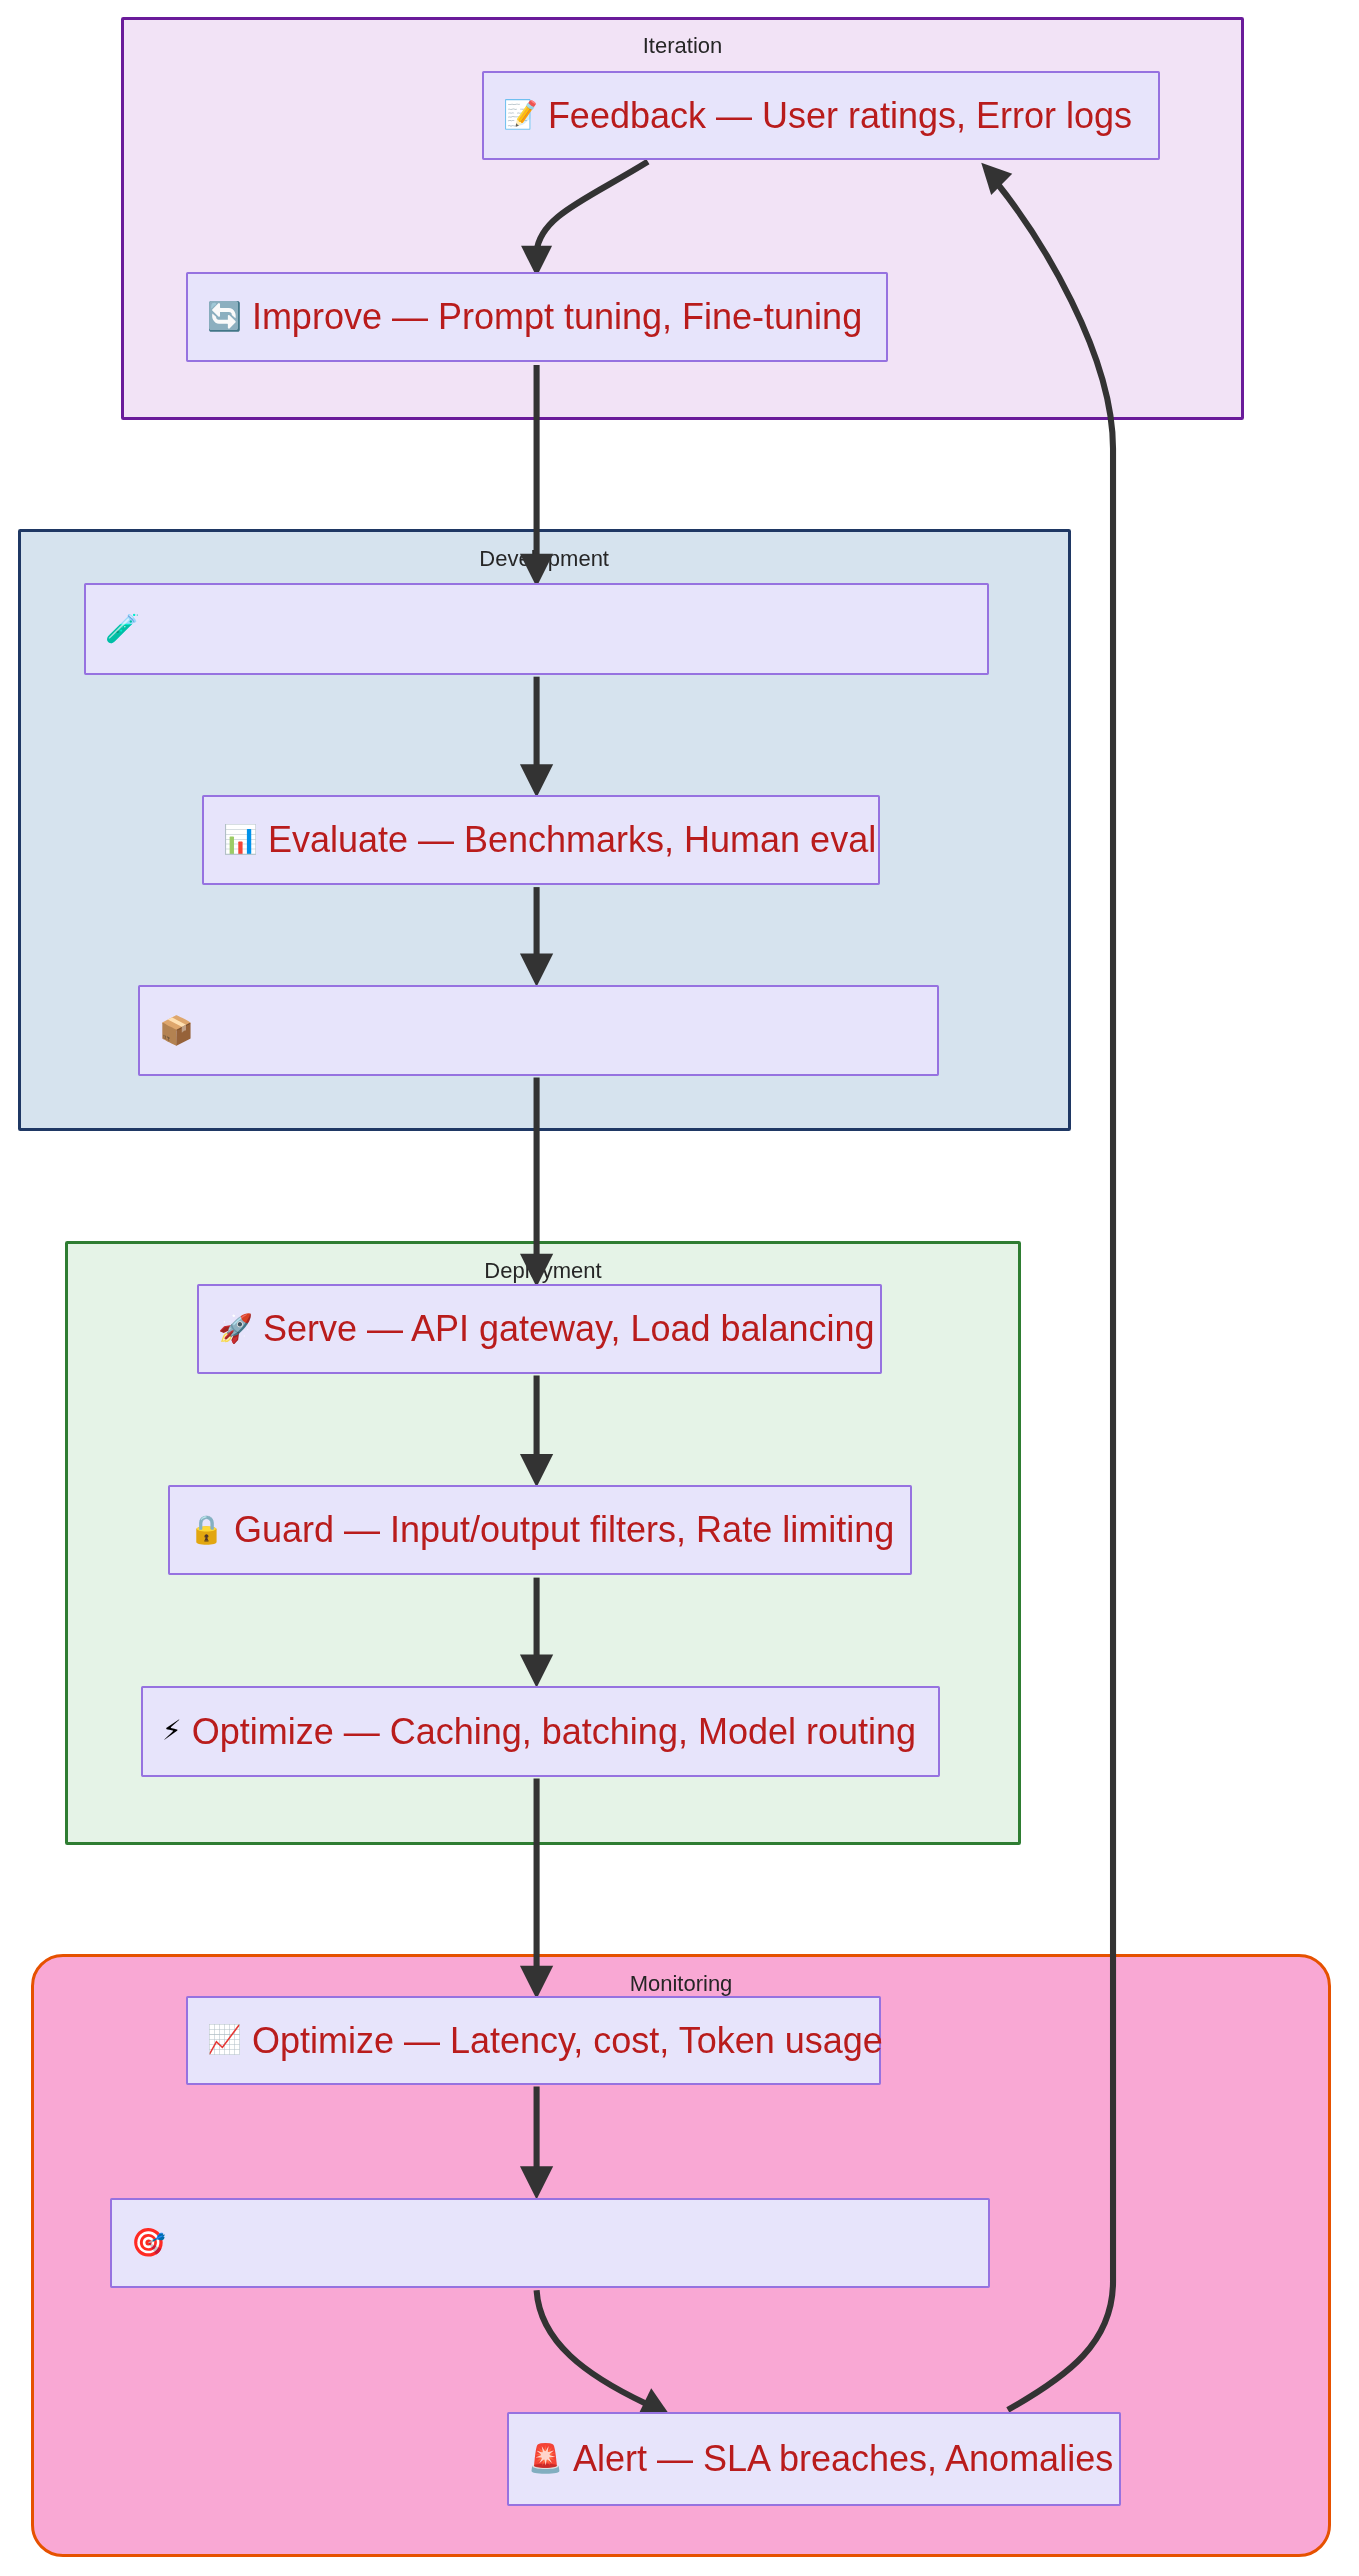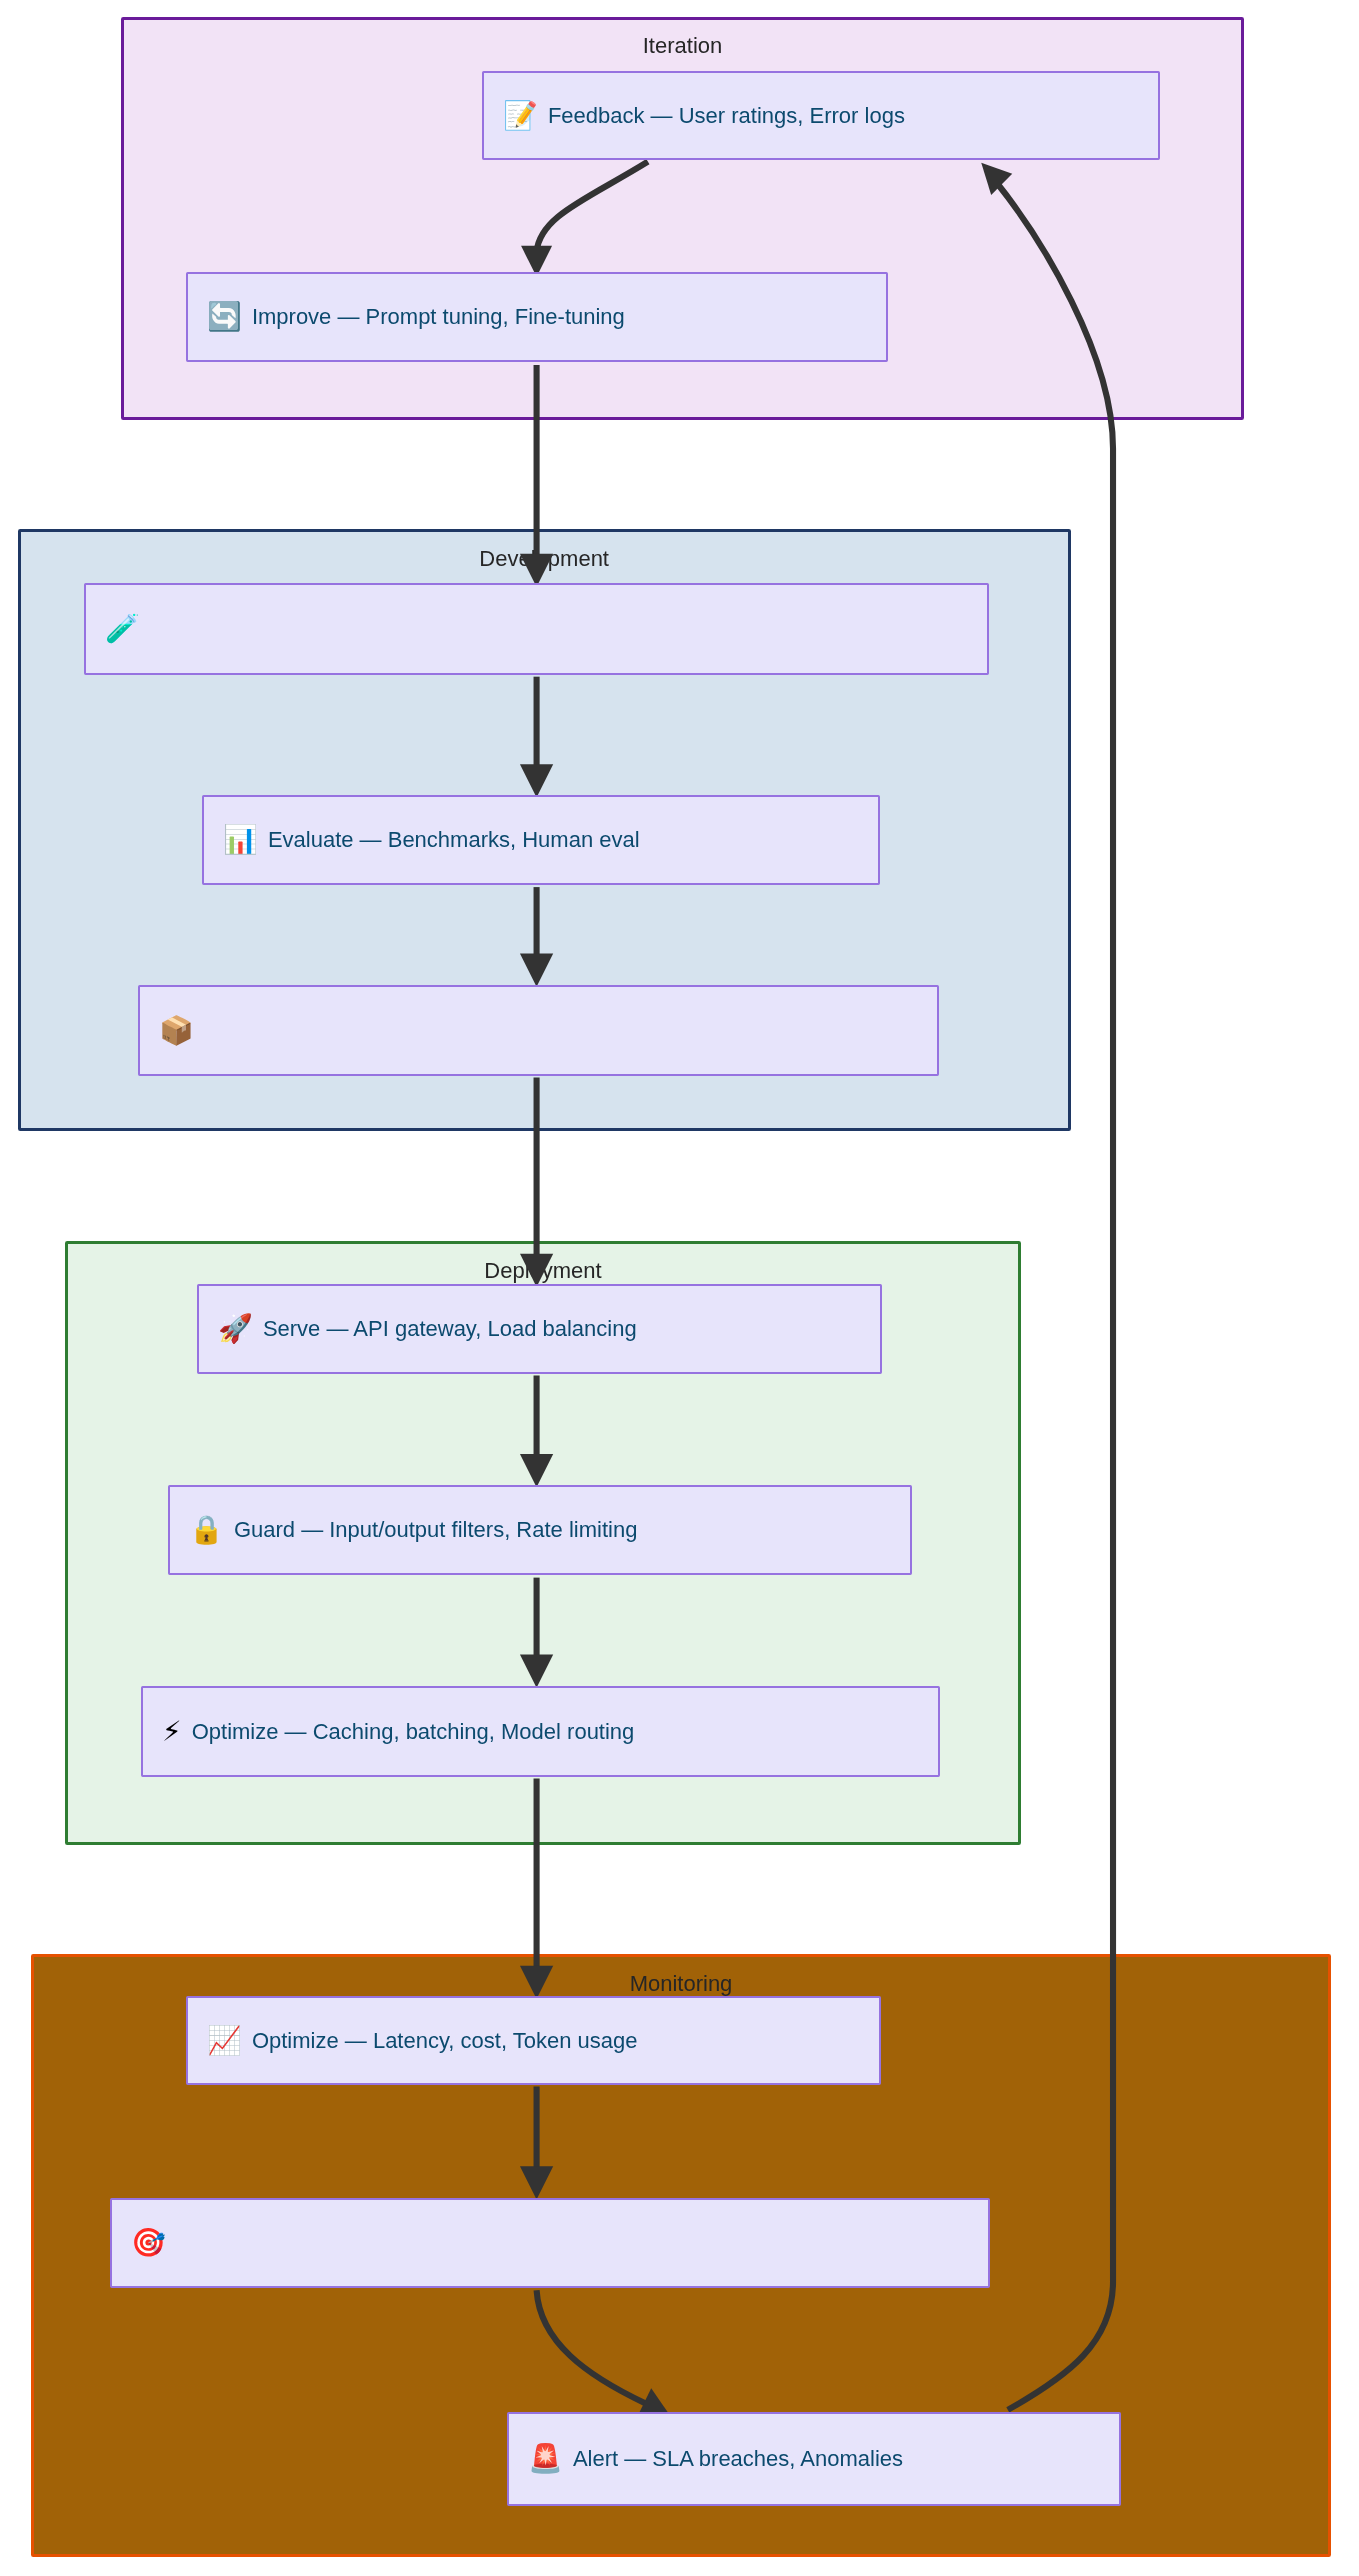--- a/index.html
+++ b/index.html
@@ -13,42 +13,42 @@
   .cluster-title{position:absolute;left:0;right:0;text-align:center;
                  font-size:22px;color:#262626;line-height:1;white-space:nowrap;}
 
   .node{position:absolute;box-sizing:border-box;
         background:#e7e4fb;border:2.2px solid #9672e0;border-radius:1.7px;
         display:flex;align-items:center;}
   .node .inner{display:flex;align-items:center;gap:10px;padding-left:19px;
                width:100%;box-sizing:border-box;}
   .node .emoji{font-size:28px;line-height:1;flex:0 0 auto;
                font-family:"DejaVu Sans",sans-serif;}
-  .node .label{font-size:22px;color:#0c4a6e;white-space:nowrap;line-height:1.05;}
+  .node .label{font-size:36px;color:#b91c1c;white-space:nowrap;line-height:1.05;}
 
   svg.edges{position:absolute;left:0;top:0;width:1360px;height:2576px;
             pointer-events:none;overflow:visible;}
   .edge{fill:none;stroke:#333333;stroke-width:11;stroke-linecap:butt;}
   .arrowhead{fill:#333333;}
 </style>
 </head>
 <body>
 
 <div id="canvas">
 
   <div class="cluster" id="cl-iteration" style="left: 121px; top: 16.6px; width: 1123px; height: 403px; background: rgb(242, 227, 246); border-color: rgb(106, 27, 154); border-width: 3.3px;">
     <div class="cluster-title" style="top: 15.5px;">Iteration</div>
   </div>
   <div class="cluster" id="cl-development" style="left: 17.7px; top: 529px; width: 1053px; height: 602px; background: rgb(214, 227, 238); border-color: rgb(31, 56, 100); border-width: 3.3px;">
     <div class="cluster-title" style="top: 15.5px;">Development</div>
   </div>
   <div class="cluster" id="cl-deployment" style="left: 65px; top: 1241px; width: 956px; height: 604px; background: rgb(229, 243, 231); border-color: rgb(46, 125, 50); border-width: 3.3px;">
     <div class="cluster-title" style="top: 15.5px;">Deployment</div>
   </div>
-  <div class="cluster" id="cl-monitoring" style="left: 31px; top: 1954px; width: 1300px; height: 603px; background: #a16207; border-color: rgb(230, 81, 0); border-width: 3.3px;">
+  <div class="cluster" id="cl-monitoring" style="left: 31px; top: 1954px; width: 1300px; height: 603px; background: #f9a8d4; border-color: rgb(230, 81, 0); border-width: 3.3px; border-radius: 32px;">
     <div class="cluster-title" style="top: 15.5px;">Monitoring</div>
   </div>
 
   <svg class="edges" viewBox="0 0 2456 4652">
 
     <g>
       <path class="edge" d="M 1170 292 C 1060 360 975 390 969 455"></path>
       <path class="arrowhead" d="M 969 500 L 941 444 L 997 444 Z"></path>
     </g>
 

